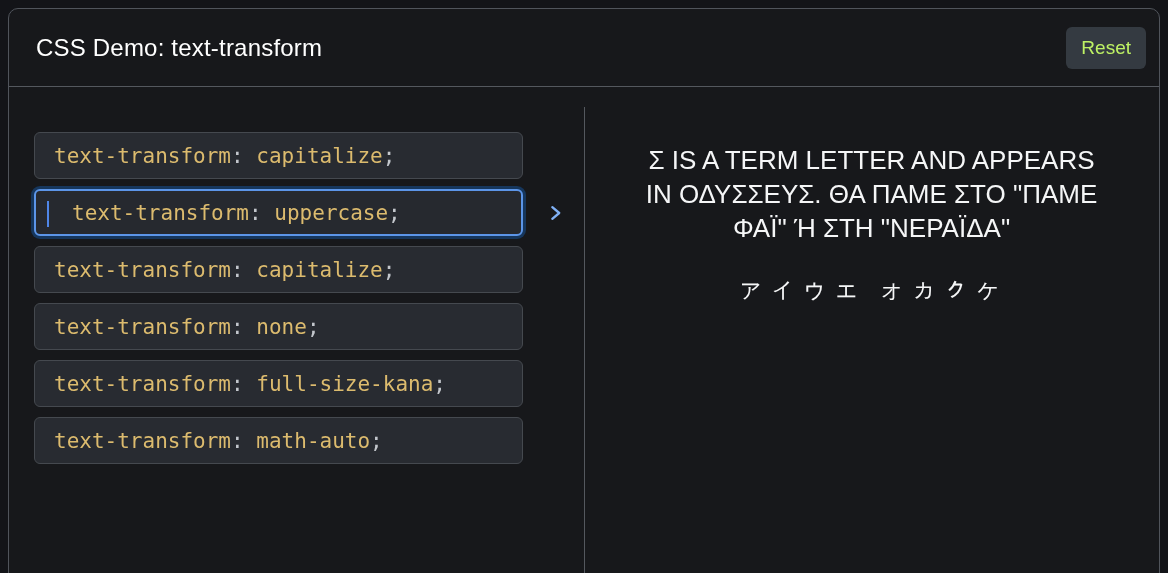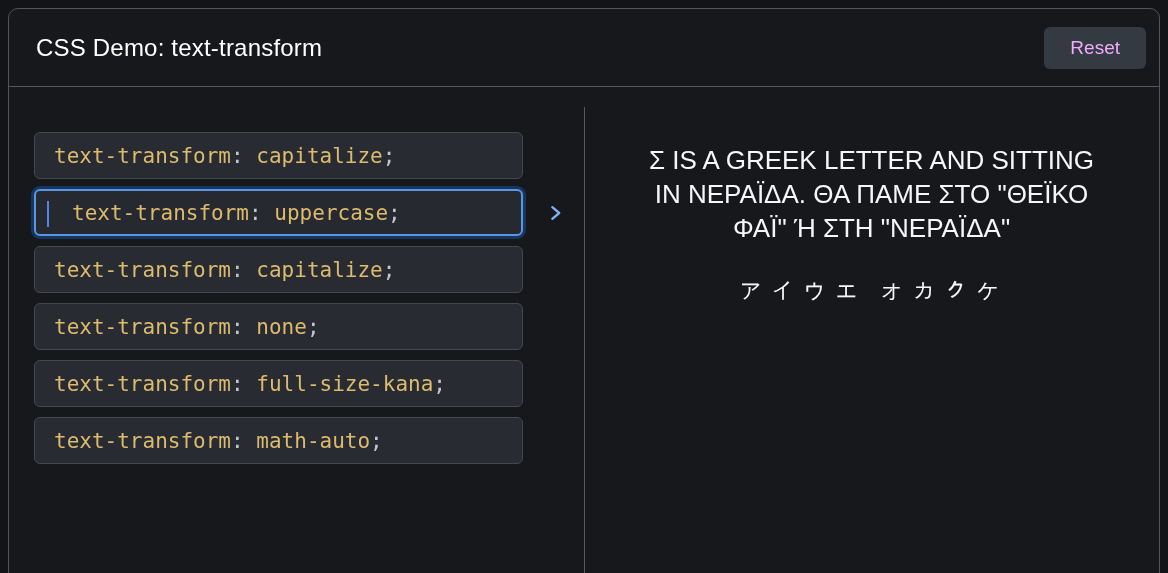--- a/index.html
+++ b/index.html
@@ -30,23 +30,23 @@
   }
   .title {
     margin: 0;
     font-size: 24px;
     font-weight: 400;
     color: #ffffff;
     letter-spacing: 0.2px;
   }
   .reset-btn {
     height: 42px;
-    padding: 0 26px;
+    padding: 0 15px;
     background: #343a41;
-    color: #f0abfc;
+    color: #bef264;
     font-family: "Liberation Sans", sans-serif;
     font-size: 19px;
     border: none;
     border-radius: 6px;
     cursor: pointer;
   }
   .body {
     position: relative;
     height: 495px;
     display: flex;
@@ -173,22 +173,22 @@
       <div class="row">
         <div class="choice">
           <code class="code"><span class="tok">text-transform</span><span class="punct colon">:</span><span class="tok">math-auto</span><span class="punct">;</span></code>
         </div>
       </div>
 
     </div>
 
     <div class="output">
       <p>
-        <span class="line">Σ IS A GREEK LETTER AND SITTING</span>
-        <span class="line">IN ΝΕΡΑΪΔΑ. ΘΑ ΠΑΜΕ ΣΤΟ "ΘΕΪΚΟ</span>
+        <span class="line">Σ IS A TERM LETTER AND APPEARS</span>
+        <span class="line">IN ΟΔΥΣΣΕΥΣ. ΘΑ ΠΑΜΕ ΣΤΟ "ΠΑΜΕ</span>
         <span class="line">ΦΑΪ" Ή ΣΤΗ "ΝΕΡΑΪΔΑ"</span>
       </p>
       <p class="kana">
         <span class="line">ァィゥェ ォヵㇰヶ</span>
       </p>
     </div>
 
   </div>
 </div>
 

